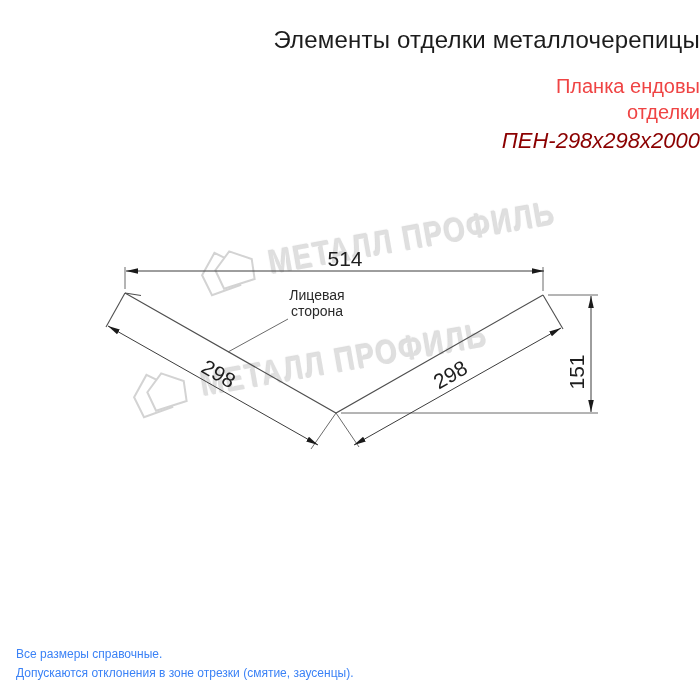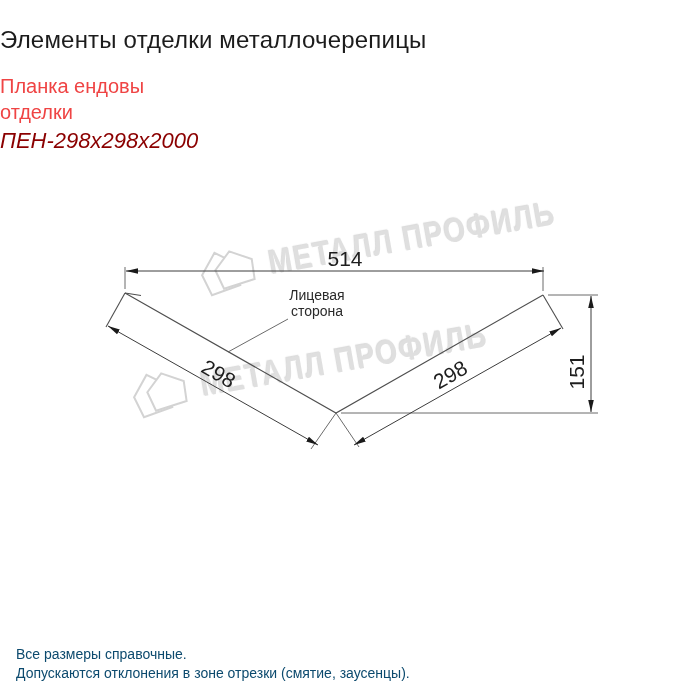--- a/index.html
+++ b/index.html
@@ -2,39 +2,39 @@
 <html><head>
 <meta charset="utf-8">
 <style>
   html,body{margin:0;padding:0;}
   body{
     width:700px;height:700px;position:relative;overflow:hidden;
     background:#ffffff;
     font-family:"Liberation Sans","DejaVu Sans",sans-serif;
   }
   .abs{position:absolute;}
-  .center-text{left:0;width:700px;text-align:left;}
+  .center-text{left:0;width:700px;text-align:right;}
   #title{top:26px;font-size:24px;color:#1c1c1c;letter-spacing:0.2px;}
   #subtitle{top:73px;font-size:20px;line-height:26px;color:#ef4444;}
   #model{top:128px;font-size:22px;color:#8B0000;font-style:italic;}
   
   .wm{
     position:absolute;display:flex;align-items:center;gap:8px;
     transform:rotate(-10deg);transform-origin:left center;
     pointer-events:none;opacity:0.9;
   }
   .wm-text{
     display:inline-block;font-weight:700;font-size:34px;letter-spacing:2px;
     color:#dcdcdc;white-space:nowrap;transform:scaleX(0.82);transform-origin:left center;
     text-shadow:1px 1px 0 rgba(255,255,255,0.9),-1px -1px 1px rgba(165,165,165,0.45);
   }
   svg{position:absolute;left:0;top:0;}
   .dimtext{font-family:"Liberation Sans","DejaVu Sans",sans-serif;font-size:21px;fill:#1e1e1e;}
   .facetext{font-family:"Liberation Sans","DejaVu Sans",sans-serif;font-size:14px;fill:#2a2a2a;}
-  #footer{left:16px;color:#0c4a6e;font-size:14px;line-height:19px;}
+  #footer{left:16px;color:#3b82f6;font-size:12px;line-height:19px;}
   #footer div{white-space:nowrap;}
 </style>
 </head>
 <body>
 
 <div class="wm" style="left:198px;top:250px;">
   <svg width="64" height="50" viewBox="0 0 64 50" style="position:static">
     <g fill="#ffffff" stroke="#cfcfcf" stroke-width="2">
       <path d="M4 24 L22 6 L40 22 L38 44 L8 46 Z" transform="rotate(-6 22 25)"></path>
       <path d="M18 22 L36 7 L56 20 L54 40 L22 42 Z" transform="rotate(-4 37 24)"></path>

